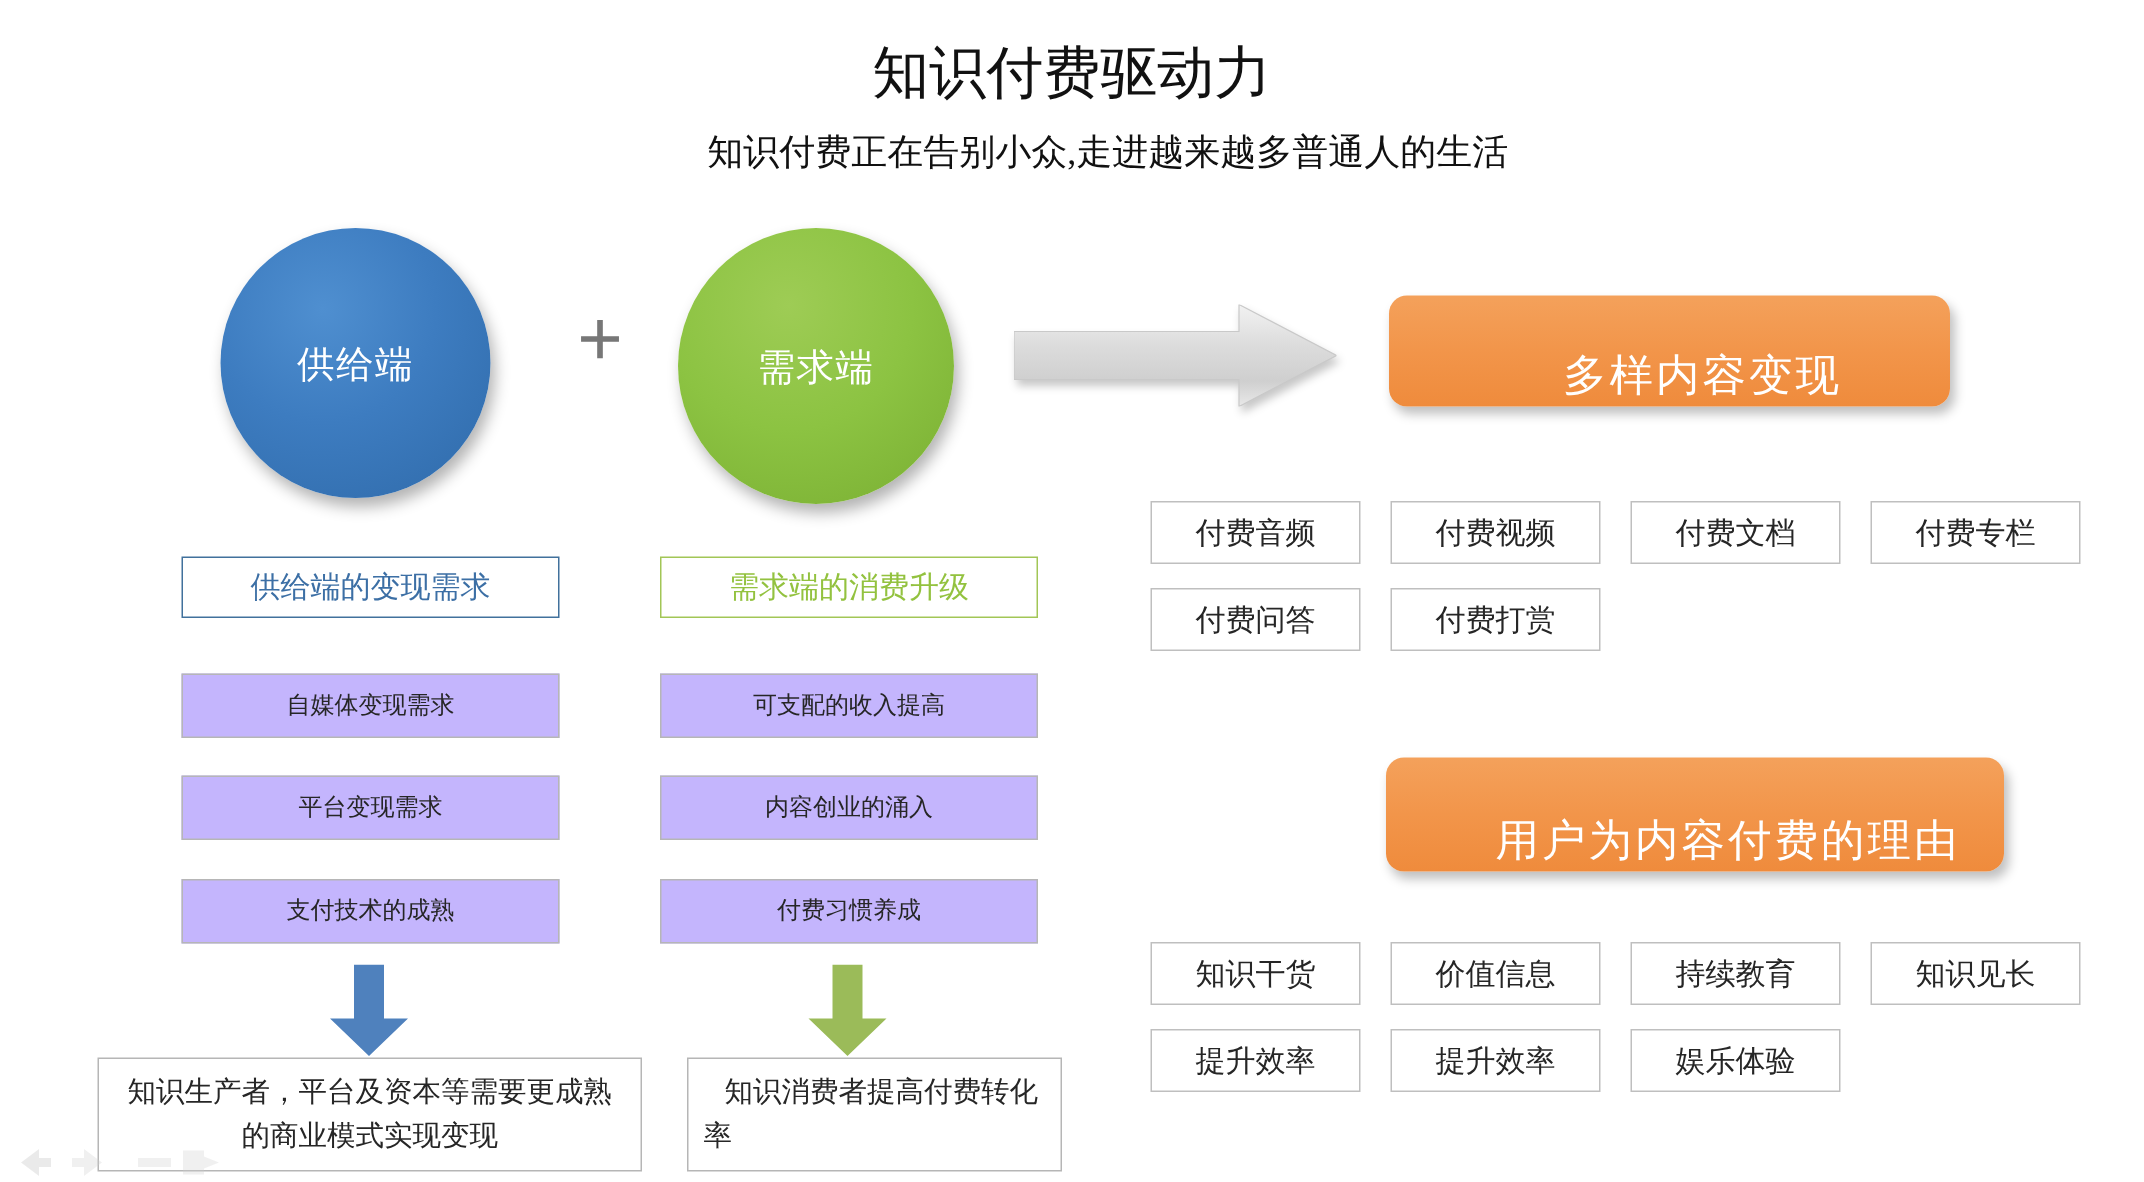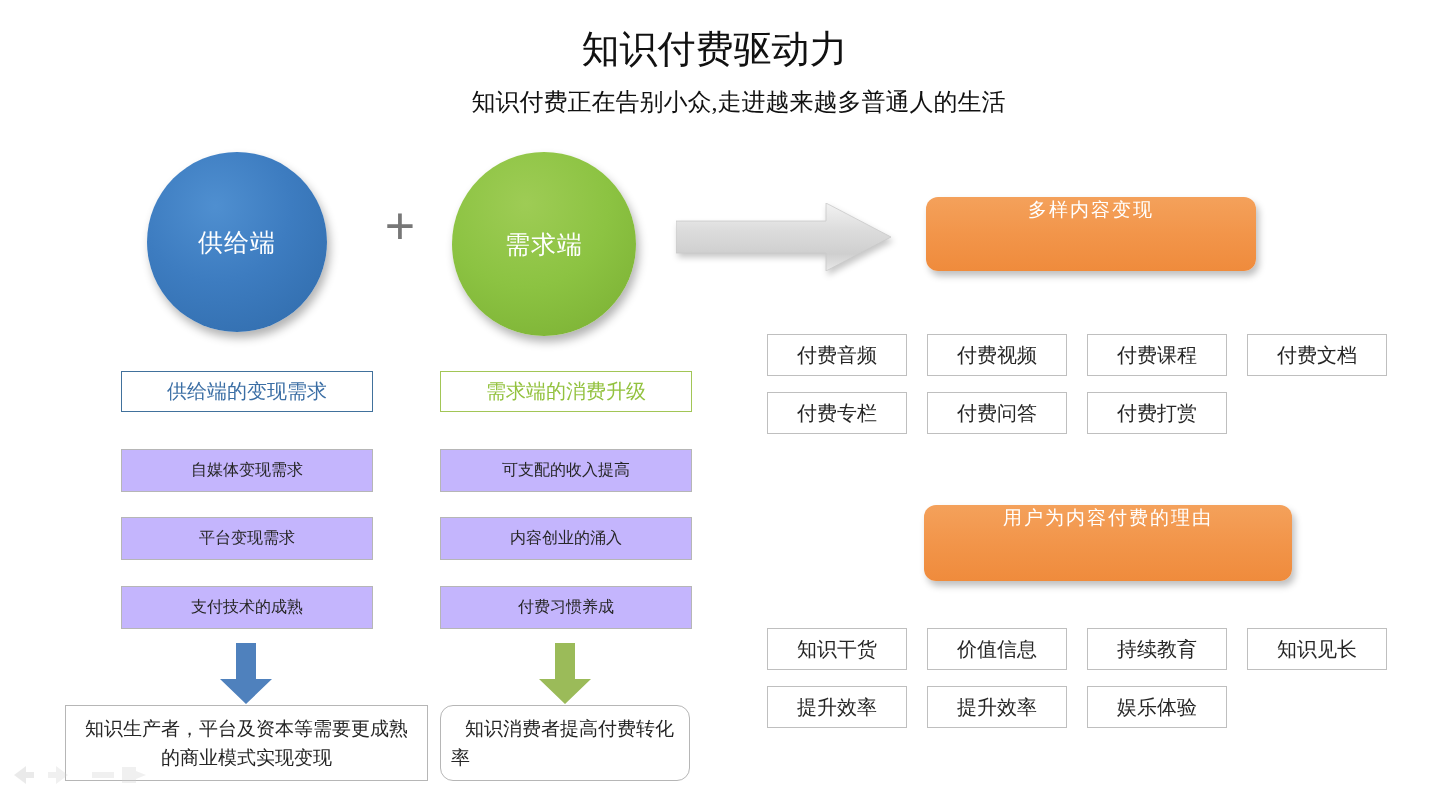--- a/index.html
+++ b/index.html
@@ -124,34 +124,35 @@
     position: absolute;
     border: 1px solid #b6b6b6;
     background: #ffffff;
     font-size: 19px;
     line-height: 29px;
     color: #262626;
     padding: 8px 10px;
     box-sizing: border-box;
   }
   #conclusion-supply { left: 65px; top: 705px; width: 363px; height: 76px; text-align: center; }
-  #conclusion-demand { left: 440px; top: 705px; width: 250px; height: 76px; text-indent: 14px; text-align: left; border-radius: 13px; }
+  #conclusion-demand { left: 458px; top: 705px; width: 250px; height: 76px; text-indent: 14px; text-align: left; }
 
   
   .banner {
     position: absolute;
     background: linear-gradient(180deg, #f4a15b 0%, #f2954a 50%, #ef8b3c 100%);
     border-radius: 12px;
     color: #ffffff;
     display: flex;
-    align-items: flex-start;
-    justify-content: center;
-    font-size: 19px;
+    align-items: flex-end;
+    justify-content: center;
+    font-size: 29px;
     letter-spacing: 2px;
     box-shadow: 3px 5px 7px rgba(0,0,0,0.25);
+    padding-left: 44px;
   }
   #banner-monetize { left: 926px; top: 197px; width: 330px; height: 74px; }
   #banner-reasons  { left: 924px; top: 505px; width: 368px; height: 76px; }
 
   
   .tag-grid {
     position: absolute;
     display: grid;
     grid-template-columns: repeat(4, 140px);
     grid-auto-rows: 42px;
@@ -253,23 +254,20 @@
 </div>
 
 <div class="tag-grid" id="grid-monetize">
   <div class="tag">
       <span>付费音频</span>
     </div>
   <div class="tag">
       <span>付费视频</span>
     </div>
   <div class="tag">
-      <span>付费课程</span>
-    </div>
-  <div class="tag">
       <span>付费文档</span>
     </div>
   <div class="tag">
       <span>付费专栏</span>
     </div>
   <div class="tag">
       <span>付费问答</span>
     </div>
   <div class="tag">
       <span>付费打赏</span>

